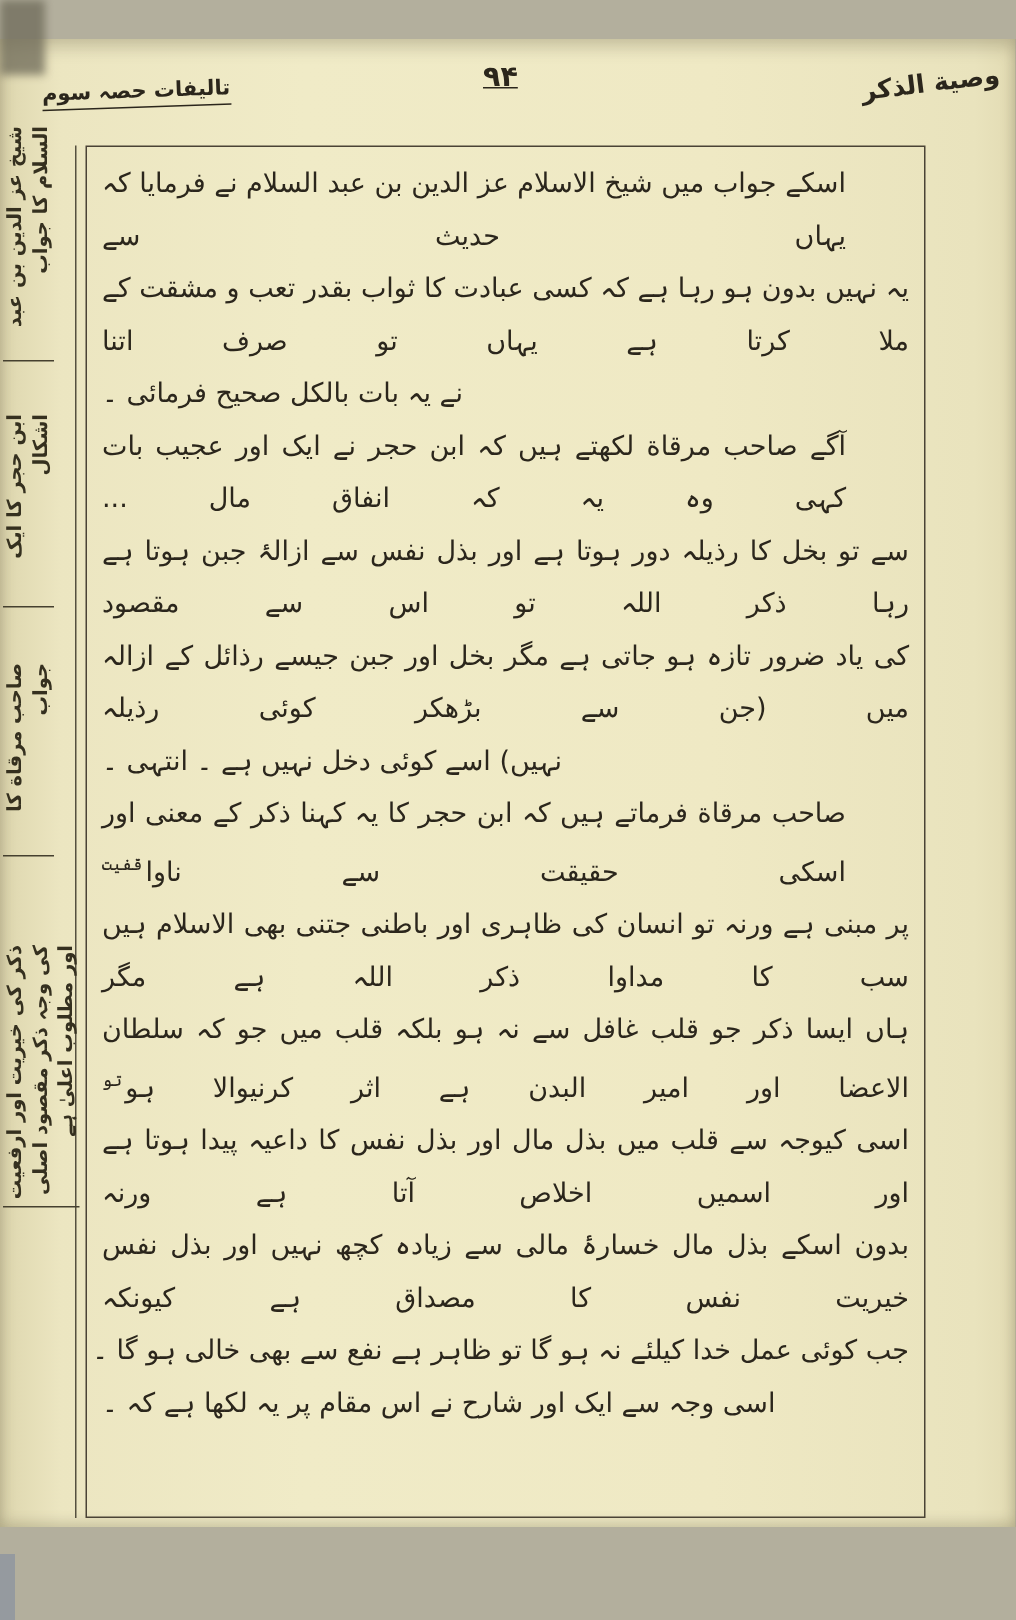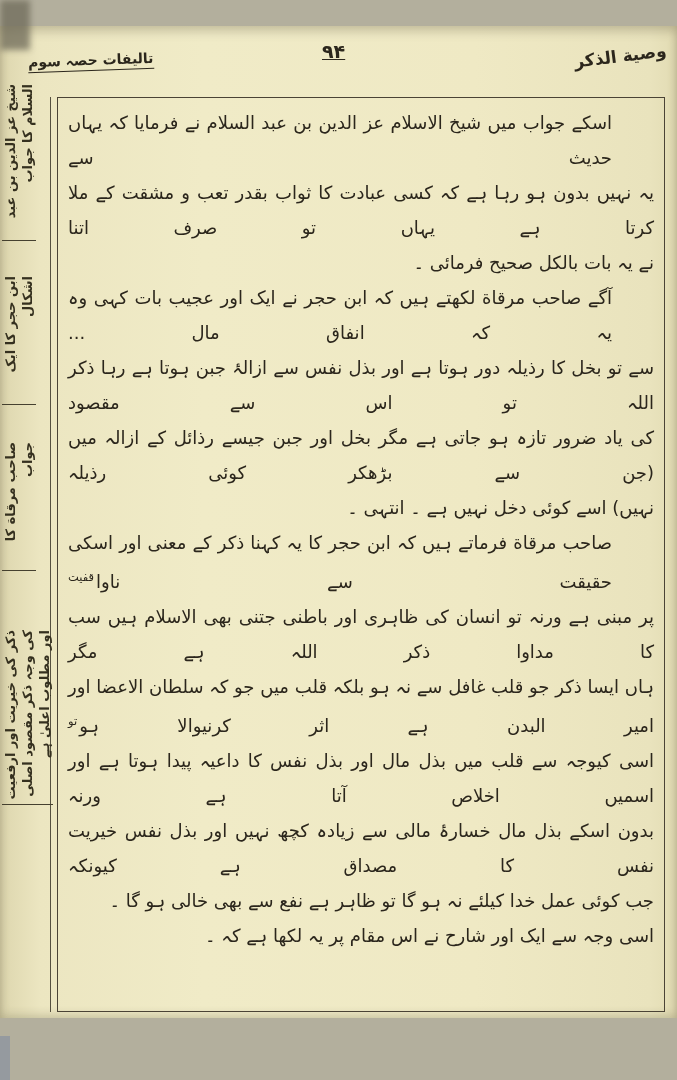--- a/index.html
+++ b/index.html
@@ -25,40 +25,40 @@
     position:absolute;left:0;top:1036px;width:10px;height:44px;
     background:#8d95a0;opacity:.8;
   }
   
   .hdr{position:absolute;color:#2b261c;white-space:nowrap;}
   .hdr-right{right:10px;top:46px;font-size:17px;transform:rotate(-7deg);font-weight:bold;}
   .hdr-center{left:322px;top:40px;font-size:19px;letter-spacing:4px;font-weight:bold;text-decoration:underline;}
   .hdr-left{left:28px;top:52px;font-size:14px;font-weight:bold;border-bottom:1.5px solid #2b261c;padding-bottom:2px;transform:rotate(-2deg);}
   
   .frame{
-    position:absolute;left:57px;top:97px;width:608px;height:915px;
+    position:absolute;left:57px;top:97px;width:560px;height:915px;
     border:1.6px solid #4a4335;
     box-sizing:border-box;
     padding:7px 10px 0 10px;
     direction:rtl;
     color:#2b261c;
   }
   .margin-rule{
     position:absolute;left:50px;top:97px;width:0;height:915px;
     border-left:1.3px solid #55503f;
   }
   
   .line{
     font-size:18px;line-height:35px;white-space:nowrap;
     direction:rtl;text-align:right;
   }
   .l-justify{white-space:normal;text-align:justify;text-align-last:justify;}
   .l-first{white-space:normal;text-align:justify;text-align-last:justify;padding-right:42px;}
-  .l-center{text-align:right;white-space:nowrap;}
-  .sup{font-size:11.5px;vertical-align:super;margin-right:2px;}
+  .l-center{text-align:left;white-space:nowrap;}
+  .sup{font-size:11.5px;vertical-align:super;margin-right:2px;font-family:Liberation Serif, serif;}
   
   .margin-note{position:absolute;left:2px;}
   .margin-note .rot{
     transform:rotate(-90deg) translateX(-100%);
     transform-origin:top left;
     direction:rtl;
     font-size:13px;color:#35301f;font-weight:bold;
     border-left:1.3px solid #45402f; 
     padding:0 4px;
     line-height:17px;

